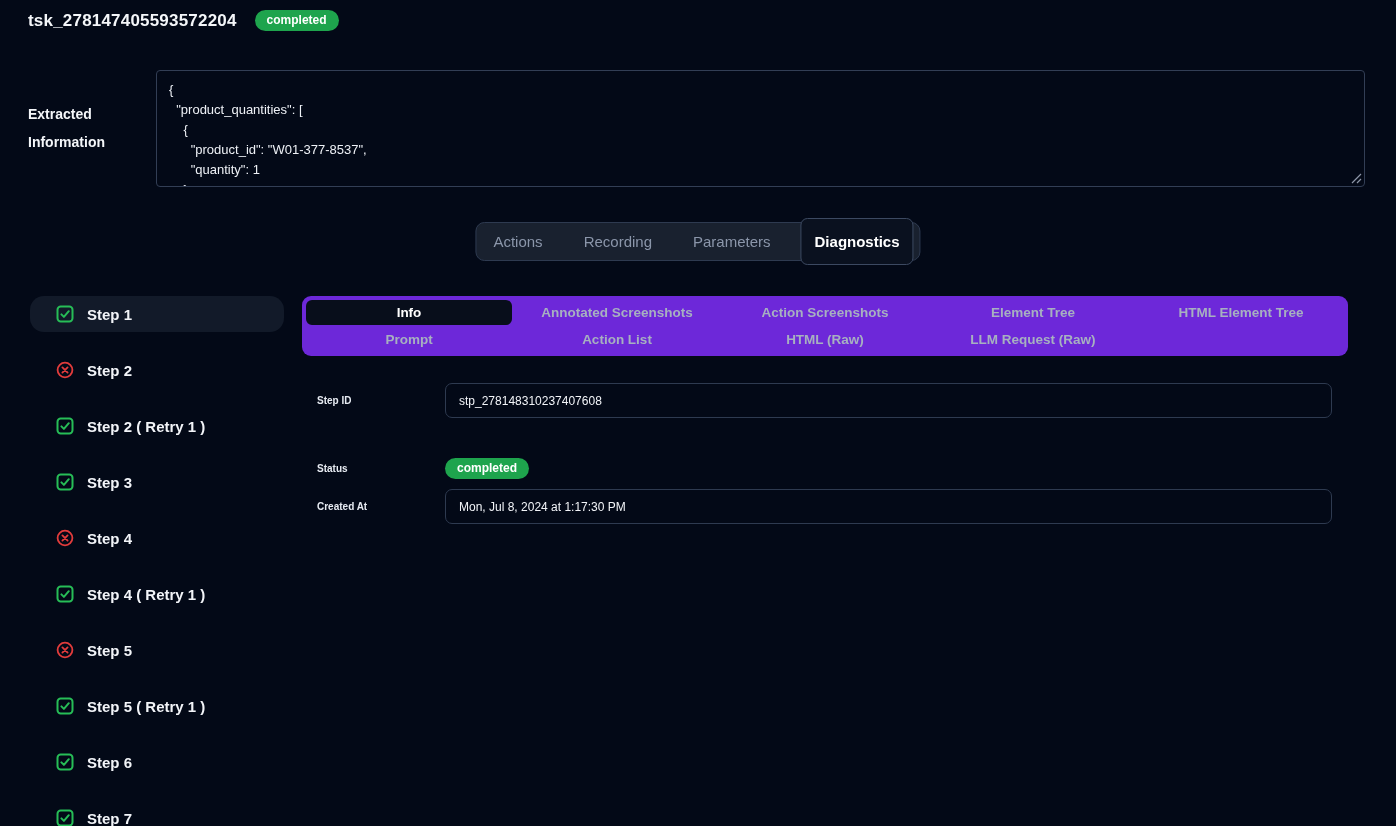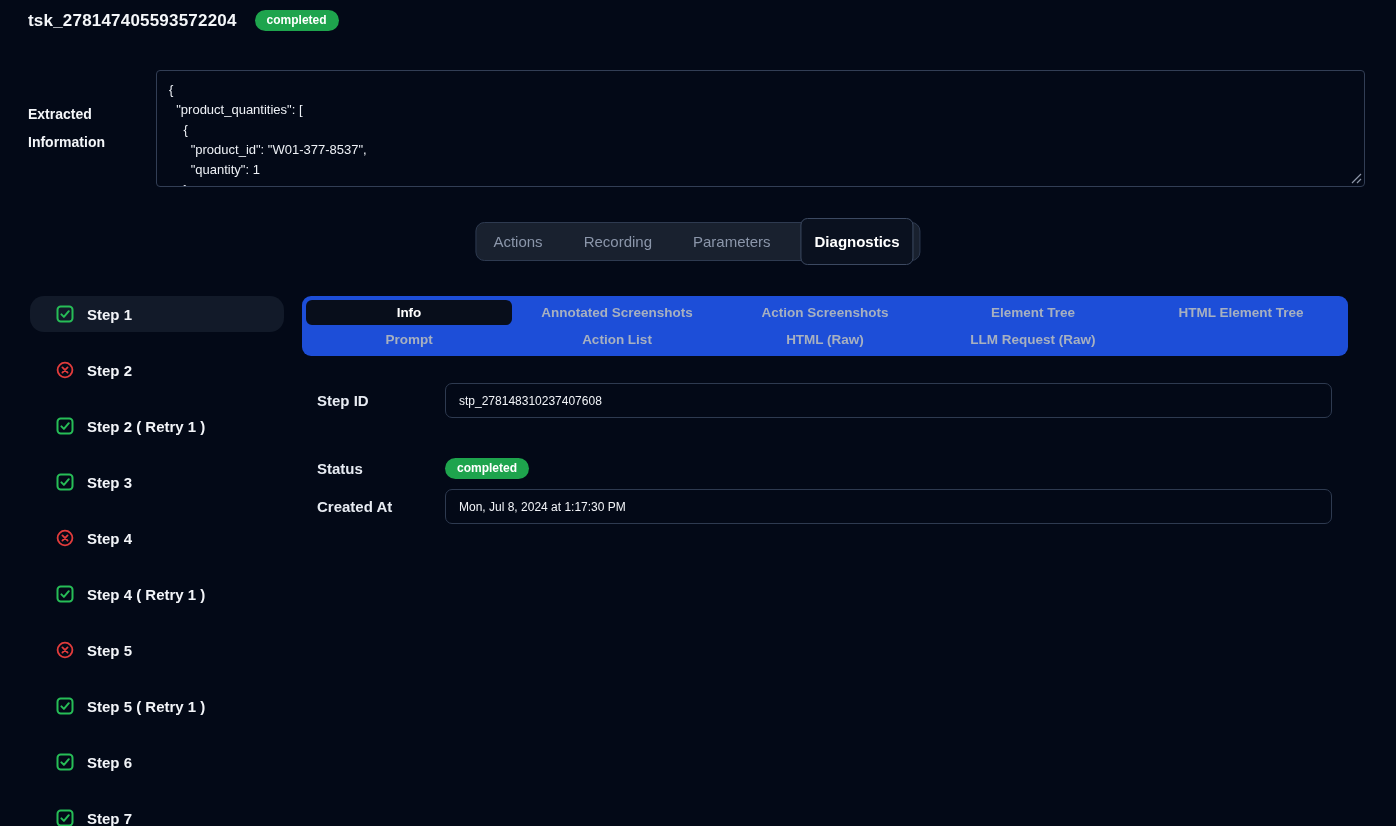--- a/index.html
+++ b/index.html
@@ -70,32 +70,32 @@
   .step-row.selected { background: #121a29; }
   .step-label { font-size: 15px; font-weight: 600; color: #f2f4f8; white-space: nowrap; }
   .sicon { width: 18px; height: 18px; flex: 0 0 18px; display: inline-flex; }
   .sicon.success { color: var(--success, #27bd57); }
   .sicon.error   { color: var(--error, #e23c3c); }
 
   
   .right-panel { position: absolute; left: 302px; top: 296px; width: 1046px; height: 530px; }
   .subtabs {
     display: grid; grid-template-columns: repeat(5, 1fr); row-gap: 2px; column-gap: 2px;
-    background: #1d4ed8; border-radius: 9px; padding: 4px;
+    background: #6d28d9; border-radius: 9px; padding: 4px;
   }
   .subtab {
     height: 25px; line-height: 25px; text-align: center;
     font-size: 13.5px; font-weight: 600; color: #a7b0c0;
     border-radius: 6px; cursor: pointer; white-space: nowrap;
     overflow: hidden;
   }
   .subtab.active { background: #080e1b; color: #ffffff; }
 
   .field-row { position: absolute; left: 15px; display: flex; align-items: center; }
-  .field-label { width: 128px; font-size: 15px; font-weight: 700; color: #e7ebf2; flex: 0 0 128px; }
+  .field-label { width: 128px; font-size: 10px; font-weight: 700; color: #e7ebf2; flex: 0 0 128px; }
   .field-input {
     width: 887px; height: 35px;
     background: transparent;
     border: 1px solid #2e3a50; border-radius: 7px;
     color: #f2f4f8; font-size: 12px; font-family: inherit;
     padding: 0 13px; outline: none;
   }
   .row-step-id   { top: 87px;  height: 35px; }
   .row-status    { top: 141px; height: 24px; margin-top: 19px; }
   .row-created   { top: 193px; height: 35px; }

